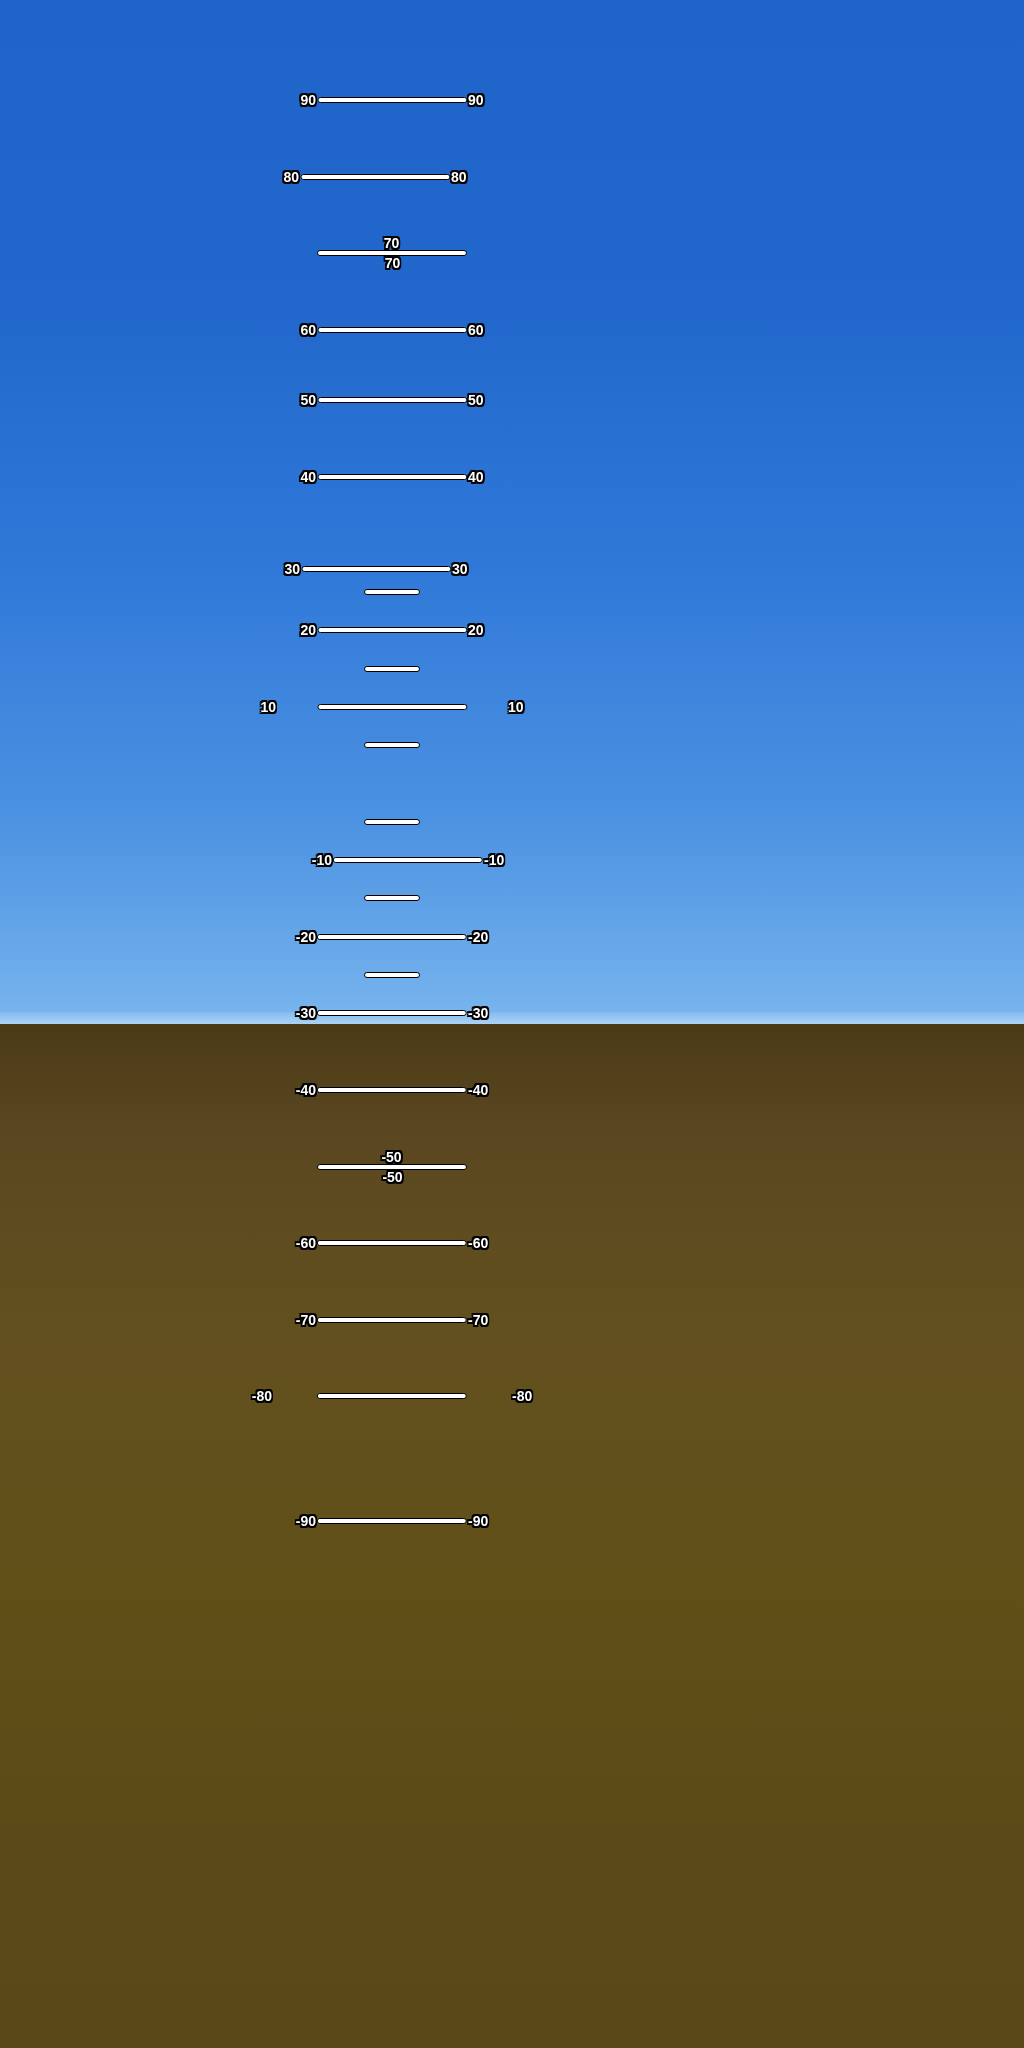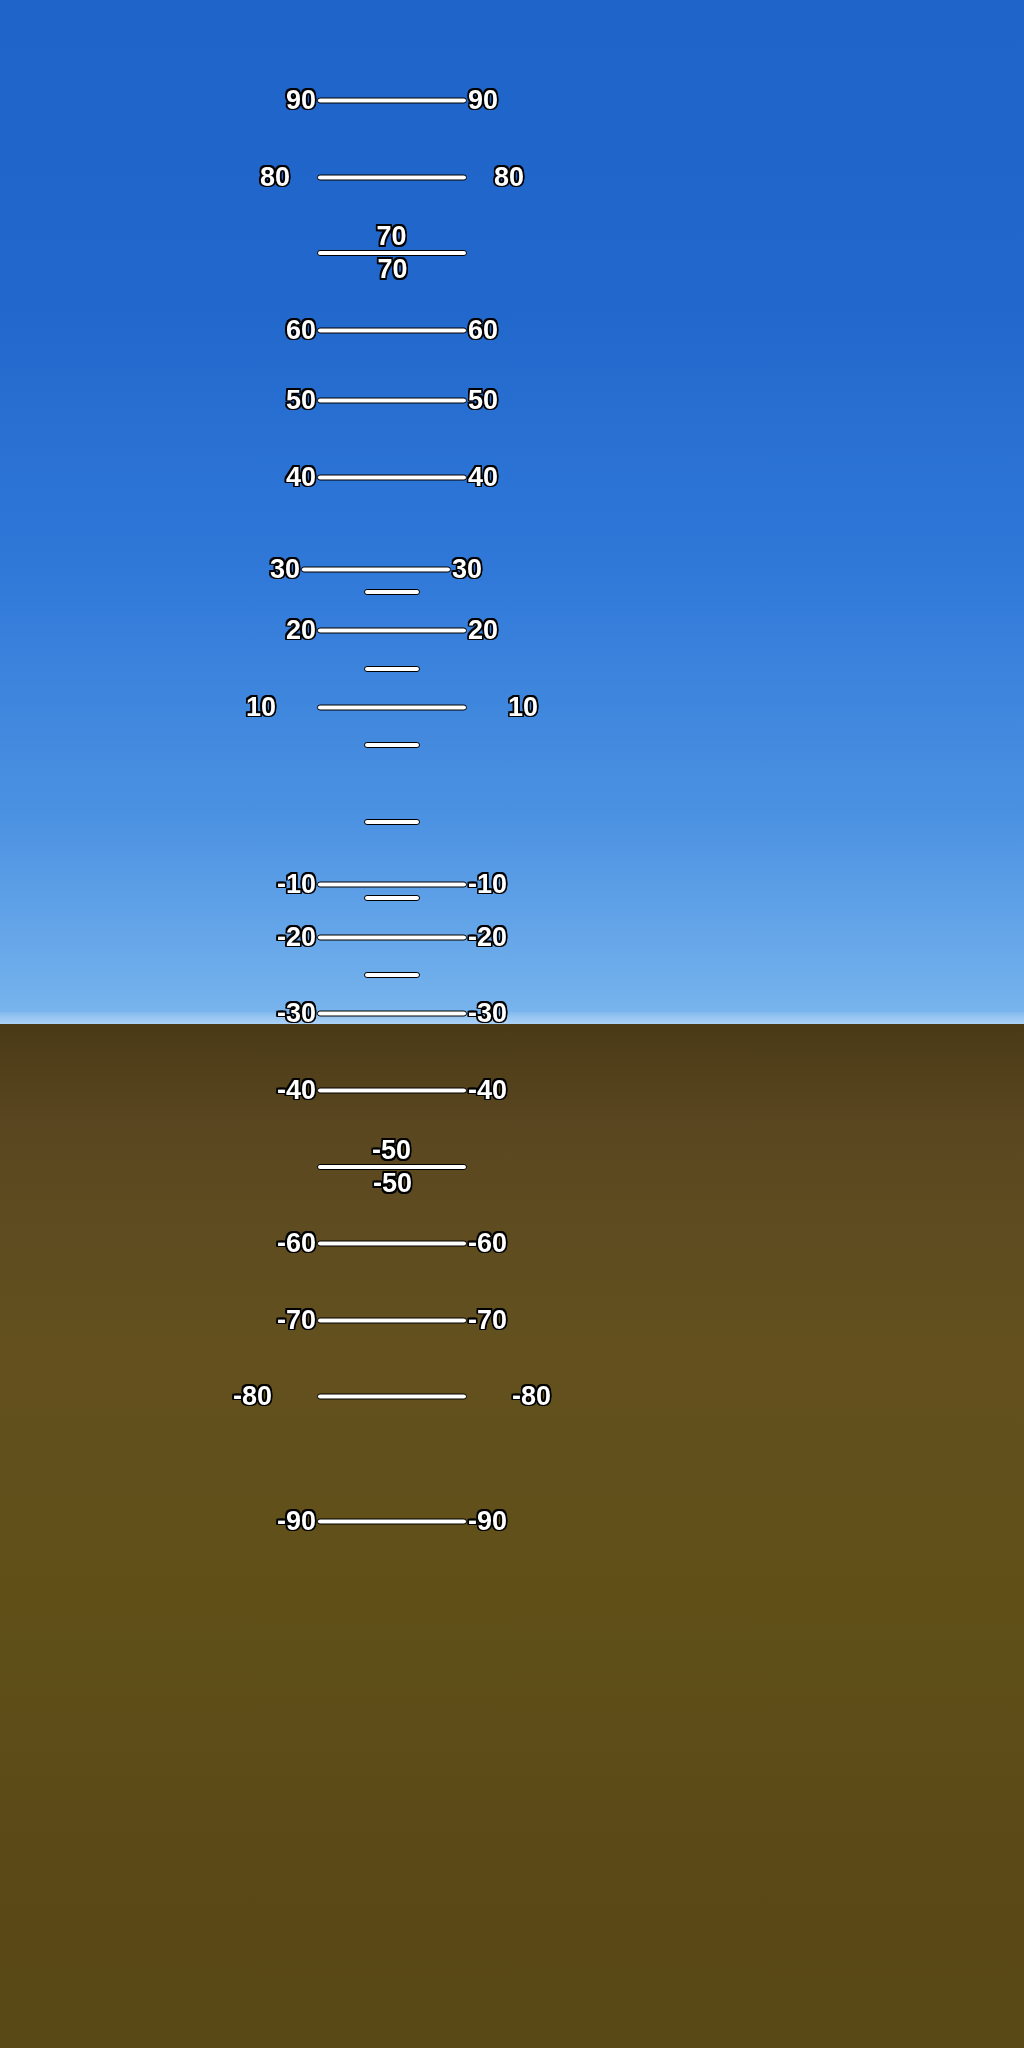--- a/index.html
+++ b/index.html
@@ -66,21 +66,21 @@
   }
   .major .bar {
     width: 150px;
   }
   .minor .bar {
     width: 56px;
     height: 6px;
   }
   .lbl {
     color: #ffffff;
-    font-size: 27px;
+    font-size: 14px;
     font-weight: bold;
     line-height: 1;
     letter-spacing: 0px;
     text-shadow:
       -1.6px -1.6px 0 #000, 1.6px -1.6px 0 #000,
       -1.6px  1.6px 0 #000, 1.6px  1.6px 0 #000,
       -1.6px 0 0 #000, 1.6px 0 0 #000,
        0 -1.6px 0 #000, 0 1.6px 0 #000;
   }
   .lbl.left  { margin-right: 1px; }
@@ -92,21 +92,21 @@
 <div id="screen">
   <div id="sky"></div>
   <div id="ground"></div>
   <div id="horizon-band"></div>
   <div id="ladder">
       <div class="rung major" style="top: 100px; left: 392px;">
         <span class="lbl left">90</span>
         <div class="bar"></div>
         <span class="lbl right">90</span>
       </div>
-      <div class="rung major" style="top: 177px; left: 392px; gap: 26px;">
+      <div class="rung major" style="top: 177px; left: 375px;">
         <span class="lbl left">80</span>
         <div class="bar"></div>
         <span class="lbl right">80</span>
       </div>
       <div class="rung major" style="top: 253px; left: 392px; flex-direction: column;">
         <span class="lbl left">70</span>
         <div class="bar"></div>
         <span class="lbl right">70</span>
       </div>
       <div class="rung major" style="top: 330px; left: 392px;">
@@ -144,21 +144,21 @@
         <span class="lbl left">10</span>
         <div class="bar"></div>
         <span class="lbl right">10</span>
       </div>
       <div class="rung minor" style="top: 745px; left: 392px;">
         <div class="bar"></div>
       </div>
       <div class="rung minor" style="top: 822px; left: 392px;">
         <div class="bar"></div>
       </div>
-      <div class="rung major" style="top: 860px; left: 392px; margin-top: 24px;">
+      <div class="rung major" style="top: 860px; left: 408px;">
         <span class="lbl left">-10</span>
         <div class="bar"></div>
         <span class="lbl right">-10</span>
       </div>
       <div class="rung minor" style="top: 898px; left: 392px;">
         <div class="bar"></div>
       </div>
       <div class="rung major" style="top: 937px; left: 392px;">
         <span class="lbl left">-20</span>
         <div class="bar"></div>

